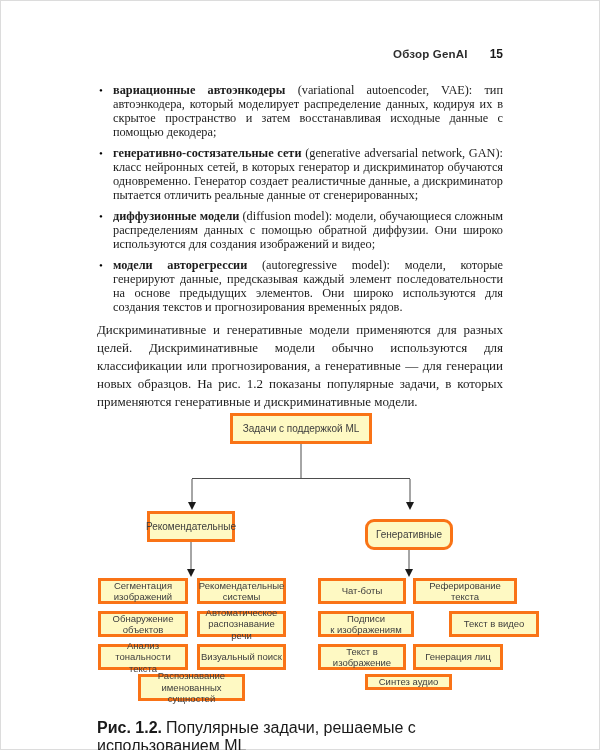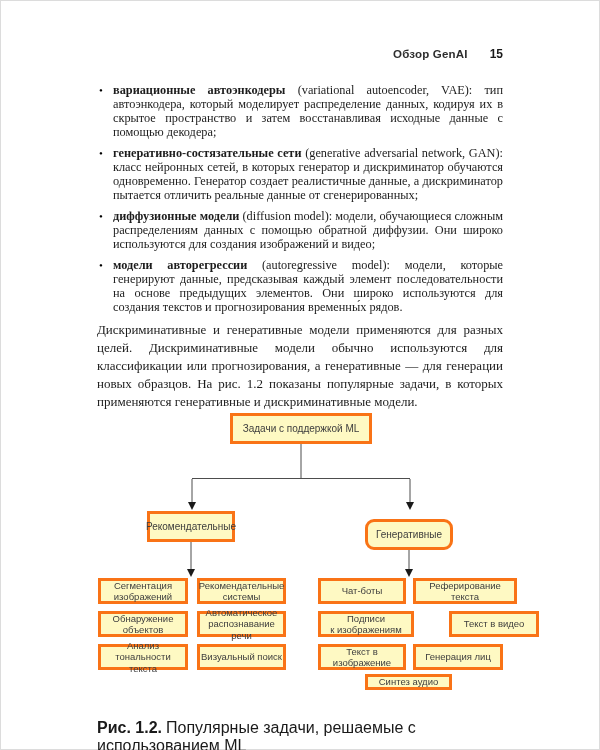--- a/index.html
+++ b/index.html
@@ -105,20 +105,22 @@
 изображений</div>
     <div class="dbox task-box lt1">Рекомендательные
 системы</div>
     <div class="dbox task-box lt2">Обнаружение
 объектов</div>
     <div class="dbox task-box lt3">Автоматическое
 распознавание речи</div>
     <div class="dbox task-box lt4">Анализ тональности
 текста</div>
     <div class="dbox task-box lt5">Визуальный поиск</div>
+    <div class="dbox lb">Распознавание
+именованных сущностей</div>
 
     <div class="dbox task-box rt0">Чат-боты</div>
     <div class="dbox task-box rt1">Реферирование
 текста</div>
     <div class="dbox task-box rt2">Подписи
 к изображениям</div>
     <div class="dbox task-box rt3">Текст в видео</div>
     <div class="dbox task-box rt5">Генерация лиц</div>
     <div class="dbox task-box rt4">Текст в изображение</div>
     <div class="dbox rb">Синтез аудио</div>

